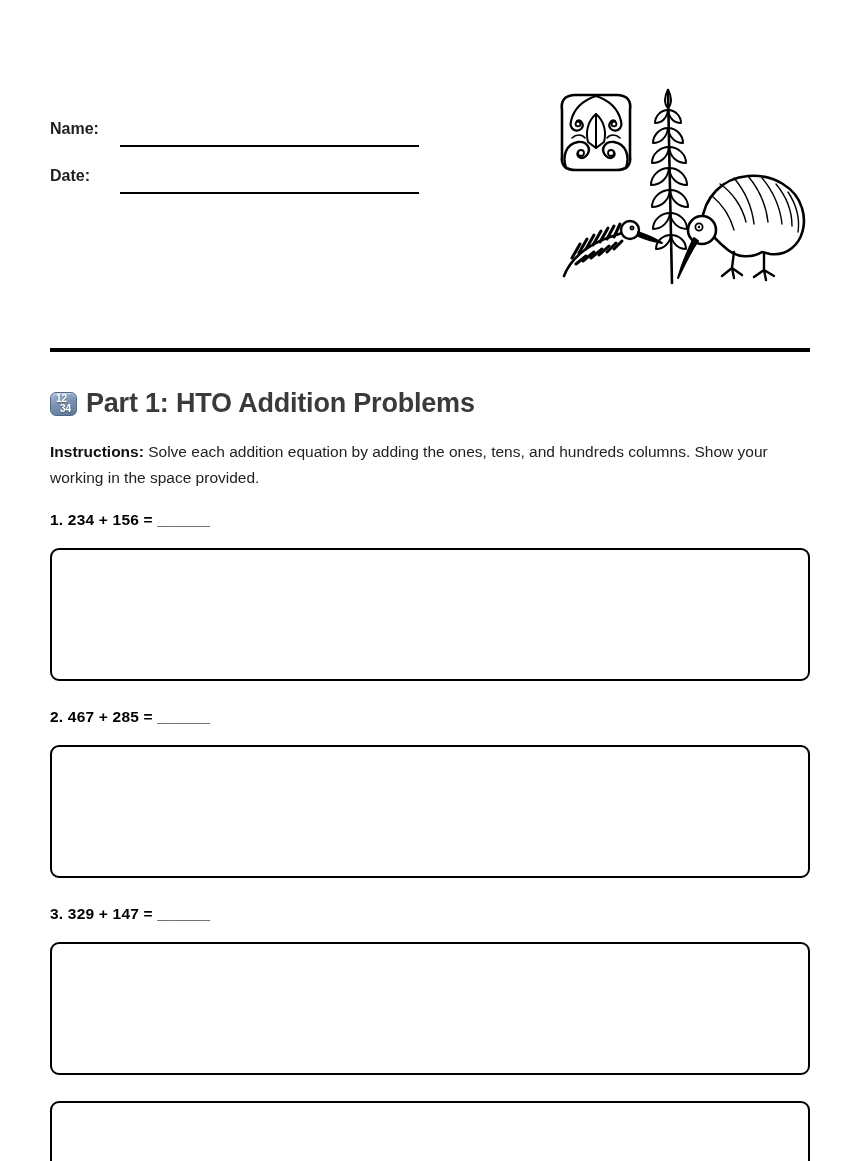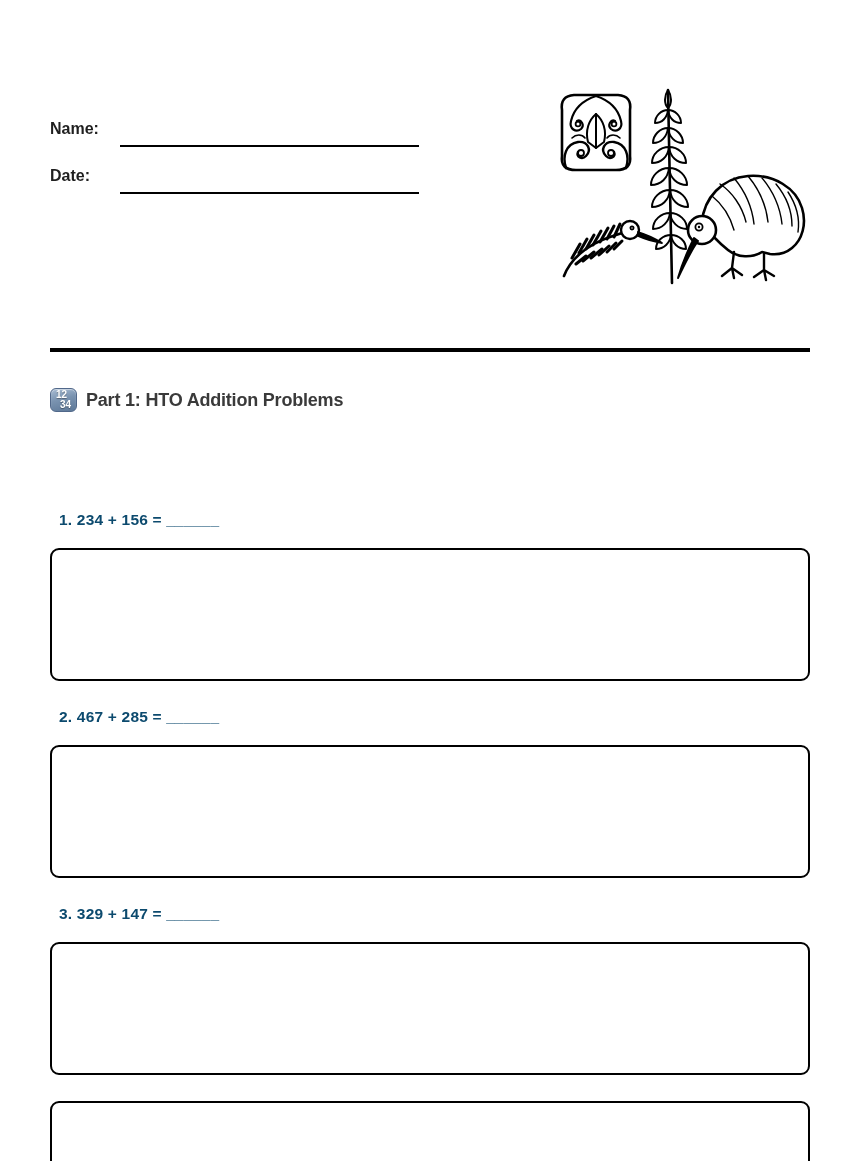--- a/index.html
+++ b/index.html
@@ -83,21 +83,21 @@
     justify-content: center;
     color: #ffffff;
     font-size: 10px;
     font-weight: 700;
     line-height: 10px;
     text-shadow: 0 1px 1px rgba(0,0,0,0.35);
   }
   .keycap-row-top { margin-left: -4px; }
   .keycap-row-bottom { margin-left: 4px; }
   .section-heading-text {
-    font-size: 18px;
+    font-size: 27px;
     font-weight: 800;
     color: #3a3a3a;
     letter-spacing: -0.2px;
   }
 
   
   .instructions {
     position: absolute;
     left: 50px;
     top: 439px;
@@ -111,25 +111,24 @@
   
   .problems {
     position: absolute;
     left: 50px;
     top: 510px;
     width: 760px;
   }
   .problem-label {
     font-size: 15.5px;
     font-weight: 700;
-    color: #0c4a6e;
+    color: #000000;
     line-height: 20px;
     margin-bottom: 18px;
     letter-spacing: 0.2px;
-    margin-left: 9px;
   }
   .work-box {
     width: 760px;
     height: 133px;
     border: 2px solid #000000;
     border-radius: 9px;
     background: #ffffff;
     margin-bottom: 26px;
   }
 </style>
@@ -232,20 +231,21 @@
   <div class="divider"></div>
 
   <div class="section-heading">
     <span class="keycap-icon">
       <span class="keycap-row-top">12</span>
       <span class="keycap-row-bottom">34</span>
     </span>
     <span class="section-heading-text">Part 1: HTO Addition Problems</span>
   </div>
 
+  <p class="instructions"><b>Instructions:</b><span> Solve each addition equation by adding the ones, tens, and hundreds columns. Show your working in the space provided.</span></p>
 
   <div class="problems">
 
     <div class="problem">
       <div class="problem-label">1. 234 + 156 = ______</div>
       <div class="work-box"></div>
     </div>
 
     <div class="problem">
       <div class="problem-label">2. 467 + 285 = ______</div>

